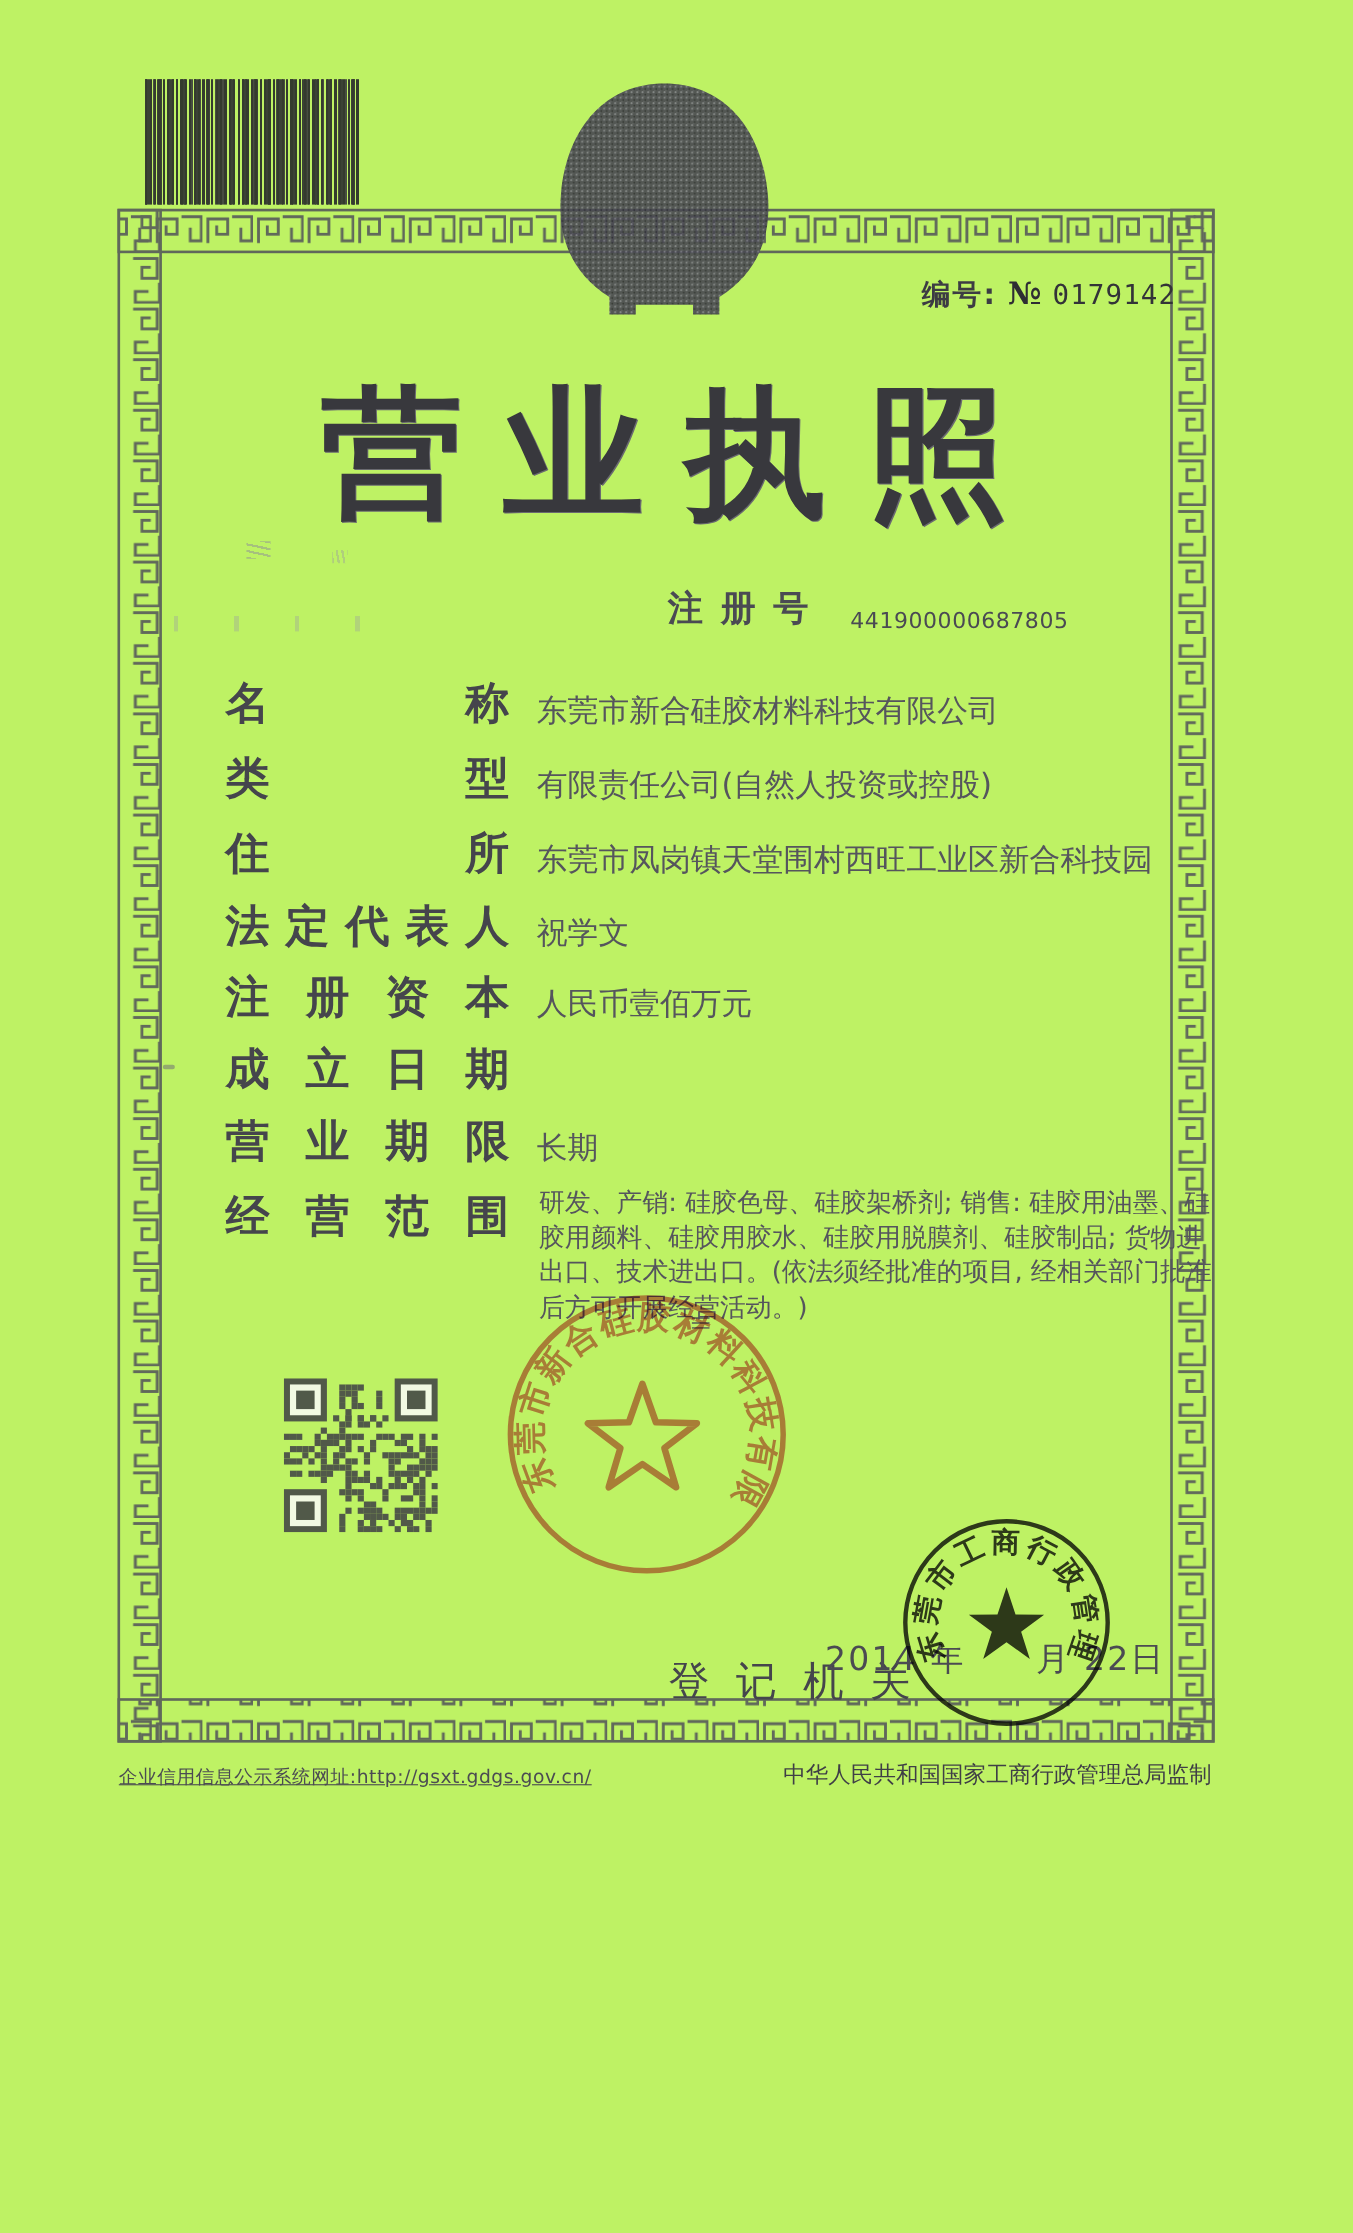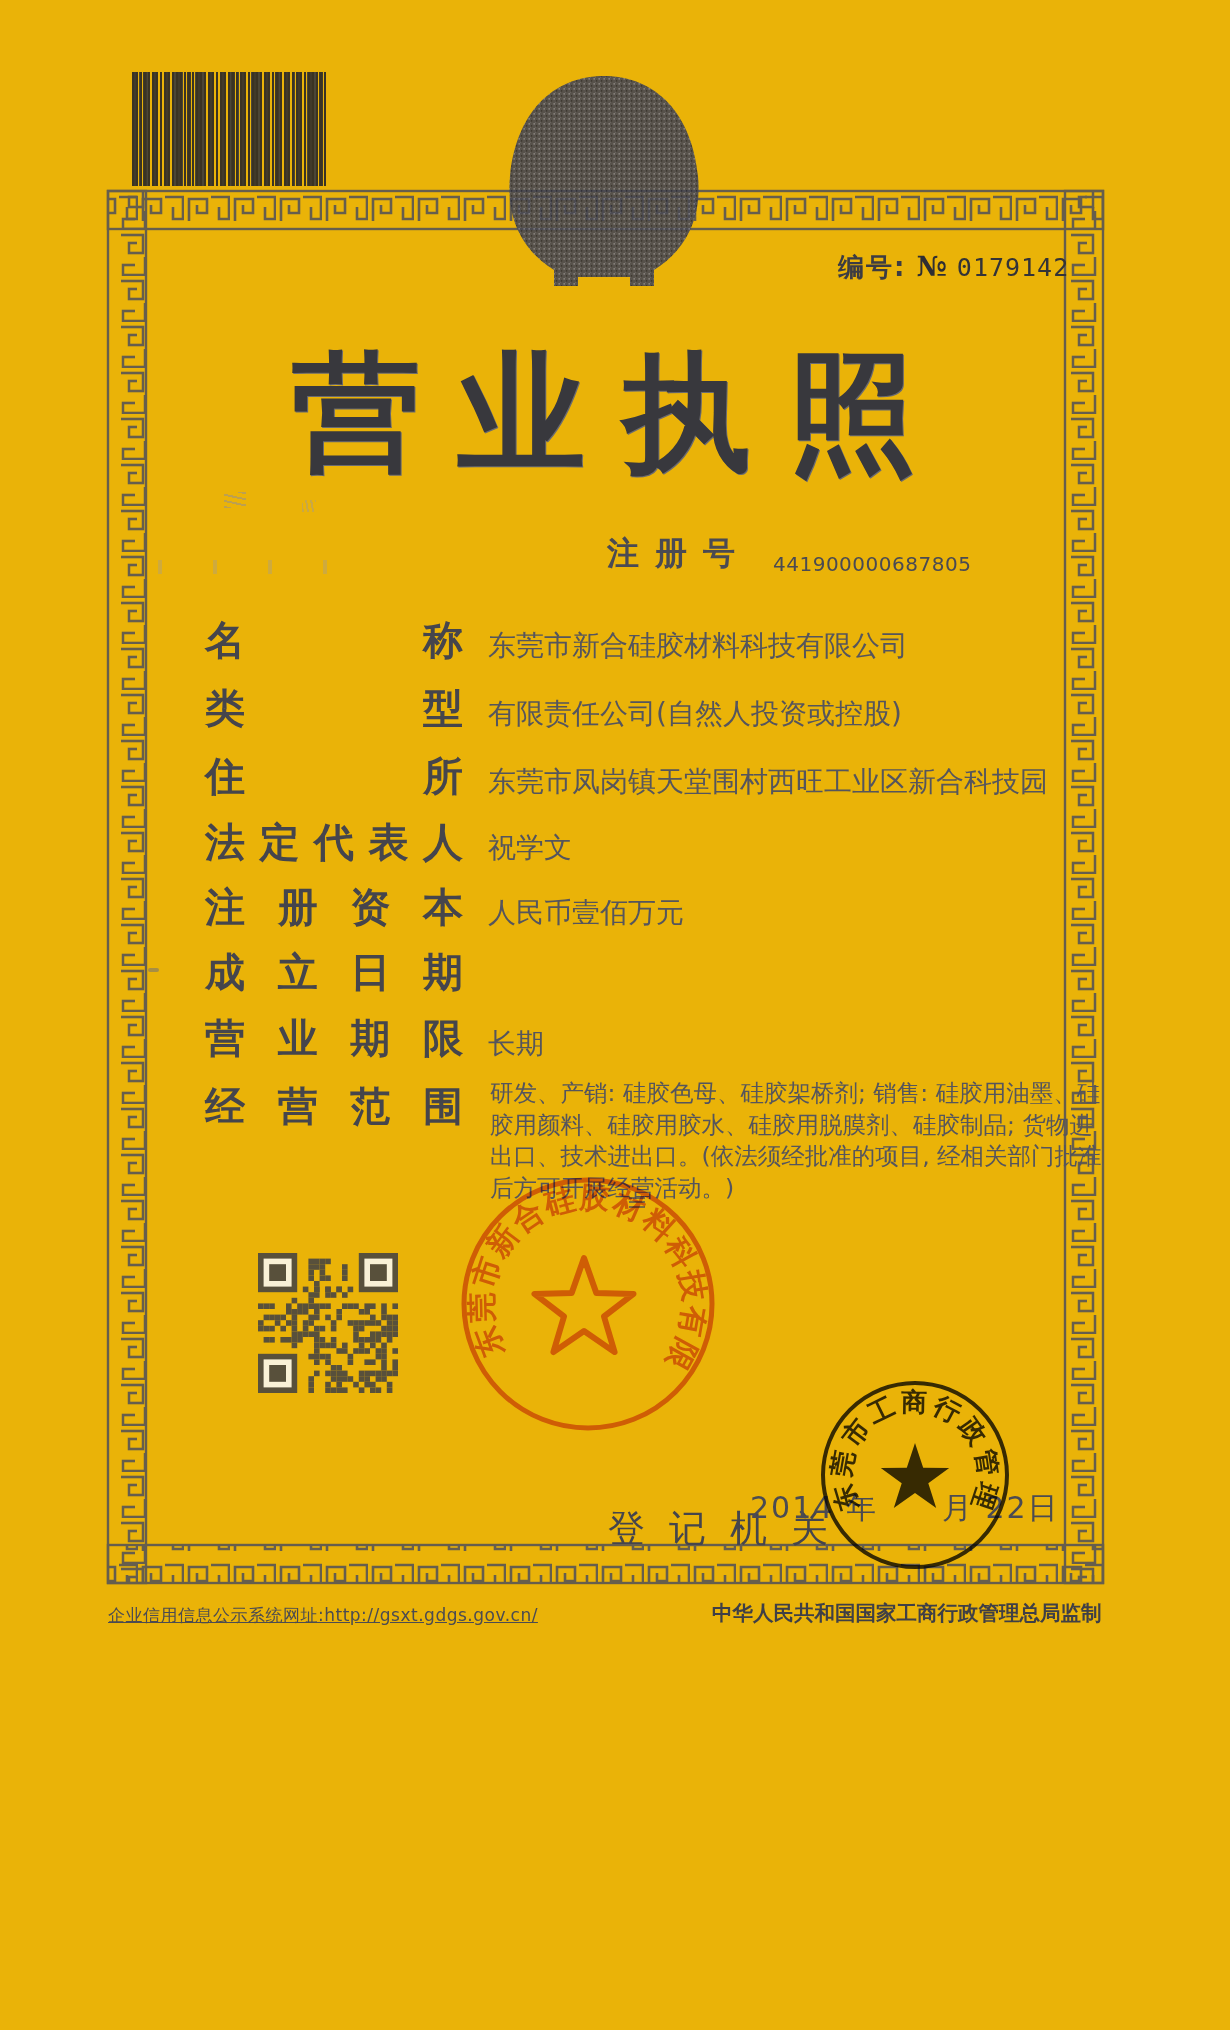--- a/index.html
+++ b/index.html
@@ -1,16 +1,16 @@
 <!DOCTYPE html>
 <html><head>
 <meta charset="utf-8">
 <style>
   html,body{margin:0;padding:0;background:#ffffff;}
-  .page{position:relative;width:1230px;height:2030px;background:#eab308;overflow:hidden;
+  .page{position:relative;width:1230px;height:2030px;background:#bef264;overflow:hidden;
         font-family:"DejaVu Sans",sans-serif;color:#3f3f46;}
   .abs{position:absolute;}
 
   
   .barcode{left:132px;top:72px;width:196px;height:114px;
     background:
       repeating-linear-gradient(90deg,#26262b 0 2px,transparent 2px 4px),
       repeating-linear-gradient(90deg,#2e2e33 0 4px,transparent 4px 11px),
       repeating-linear-gradient(90deg,#3a3a40 0 1.5px,transparent 1.5px 7px);
     filter:blur(0.4px) contrast(1.05);opacity:.88;z-index:3;}
@@ -49,21 +49,21 @@
   
   .seal-red{left:458px;top:1174px;z-index:6;mix-blend-mode:multiply;opacity:.85;filter:blur(0.4px);}
   .seal-black{left:815px;top:1375px;z-index:6;mix-blend-mode:multiply;opacity:.9;filter:blur(0.3px);}
 
   
   .registry{left:608px;top:1484px;font-size:37px;font-weight:400;letter-spacing:24px;color:#45454c;z-index:4;filter:blur(0.3px);margin-top:20px;}
   .issuedate{left:750px;top:1488px;font-size:30px;color:#4b4b52;z-index:4;letter-spacing:2px;text-align:right;}
 
   
   .foot-l{left:108px;top:1604px;font-size:17px;color:#4b4b52;z-index:4;letter-spacing:0.5px;text-decoration:underline;}
-  .foot-r{left:712px;top:1599px;font-size:20.5px;font-weight:700;color:#3f3f46;z-index:4;}
+  .foot-r{left:712px;top:1599px;font-size:20.5px;font-weight:400;color:#3f3f46;z-index:4;}
 
   
   .sm{z-index:2;}
   .sm1{left:224px;top:492px;width:22px;height:16px;background:repeating-linear-gradient(12deg,#8f8f98 0 2px,transparent 2px 6px);opacity:.5;filter:blur(.5px);}
   .sm2{left:302px;top:500px;width:14px;height:12px;background:repeating-linear-gradient(80deg,#9a9aa1 0 2px,transparent 2px 5px);opacity:.4;filter:blur(.5px);}
   .sm3{left:158px;top:560px;width:210px;height:14px;background:repeating-linear-gradient(90deg,#9b9ba3 0 4px,transparent 4px 55px);opacity:.35;filter:blur(.6px);}
   .sm4{left:148px;top:968px;width:11px;height:4px;background:#6f6f76;border-radius:2px;opacity:.55;}
   .sm5{left:629px;top:1197px;width:16px;height:11px;background:repeating-linear-gradient(0deg,#4e4e55 0 2px,transparent 2px 4.5px);opacity:.7;z-index:5;}
 </style>
 </head>

